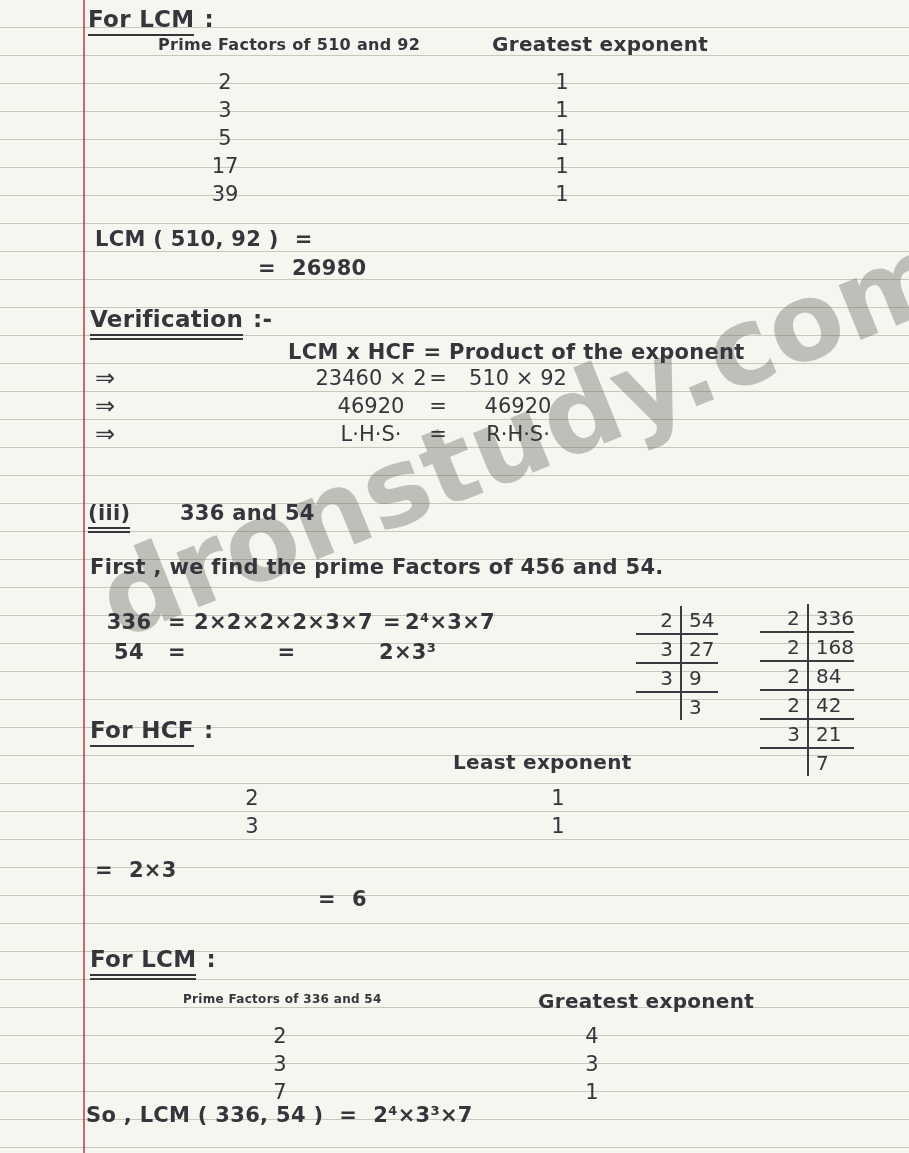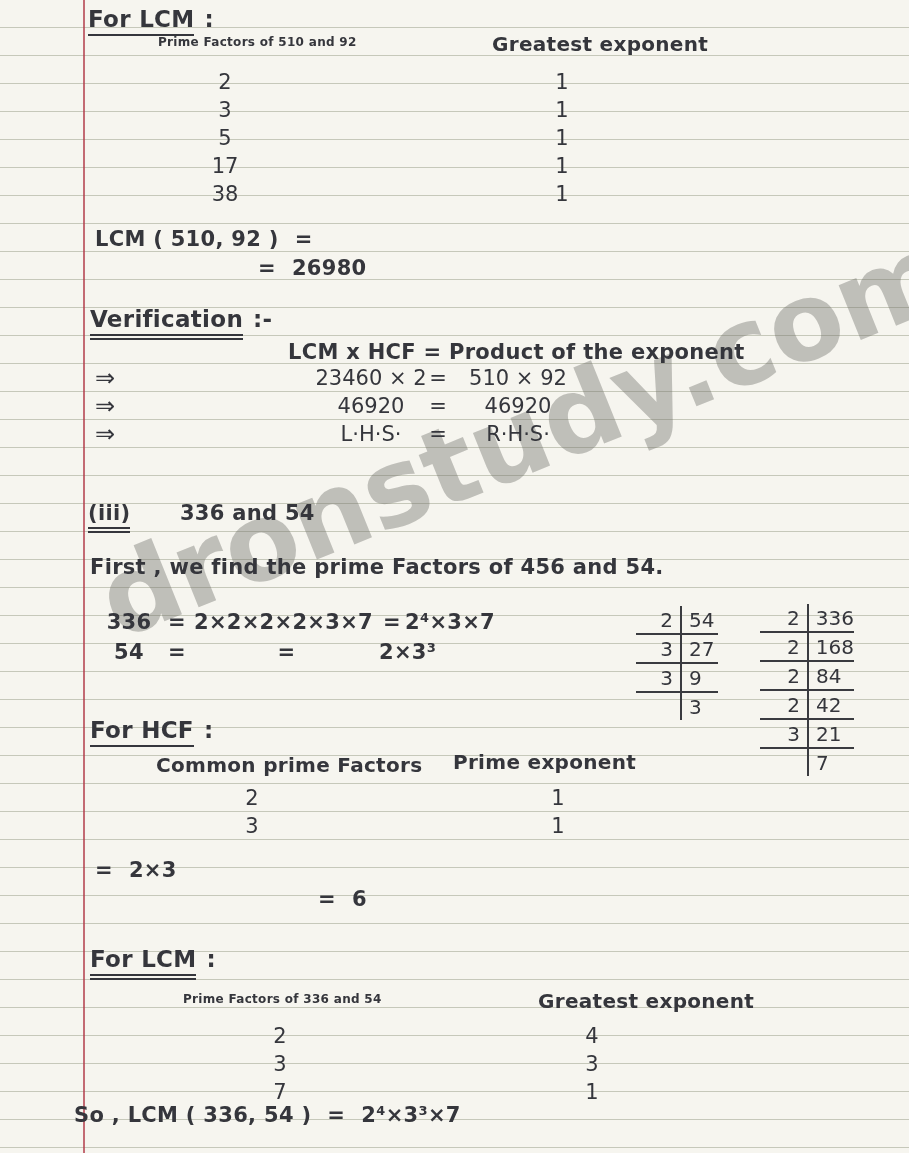--- a/index.html
+++ b/index.html
@@ -53,32 +53,32 @@
 <body>
 
 <div class="page">
 
   <div class="watermark">dronstudy.com</div>
   <div class="margin-line"></div>
 
   <div class="abs" style="left:88px;top:6px">
     <span class="hd u1">For LCM</span><span class="colon">:</span>
   </div>
-  <div class="abs" style="left:158px;top:35px;font-size:12px">Prime Factors of 510 and 92</div>
+  <div class="abs" style="left:158px;top:35px;font-size:16px">Prime Factors of 510 and 92</div>
   <div class="abs" style="left:492px;top:32px;font-size:20px">Greatest exponent</div>
 
   <div class="cell" style="left:185px;top:70px">2</div>
   <div class="cell" style="left:522px;top:70px">1</div>
   <div class="cell" style="left:185px;top:98px">3</div>
   <div class="cell" style="left:522px;top:98px">1</div>
   <div class="cell" style="left:185px;top:126px">5</div>
   <div class="cell" style="left:522px;top:126px">1</div>
   <div class="cell" style="left:185px;top:154px">17</div>
   <div class="cell" style="left:522px;top:154px">1</div>
-  <div class="cell" style="left:185px;top:182px">38</div>
+  <div class="cell" style="left:185px;top:182px">39</div>
   <div class="cell" style="left:522px;top:182px">1</div>
 
   <div class="abs eqrow" style="left:95px;top:227px">
     <span>LCM ( 510, 92 )</span>
     <span>=</span>
   </div>
   <div class="abs eqrow" style="left:258px;top:256px">
     <span>=</span>
     <span>26980</span>
   </div>
@@ -169,22 +169,21 @@
     </div>
     <div class="lrow">
       <span class="ld ld336"></span>
       <span class="lv">7</span>
     </div>
   </div>
 
   <div class="abs" style="left:90px;top:717px">
     <span class="hd u1">For HCF</span><span class="colon">:</span>
   </div>
-  <div class="abs" style="left:156px;top:753px;font-size:20px">Common prime Factors</div>
-  <div class="abs" style="left:453px;top:750px;font-size:20px">Prime exponent</div>
+  <div class="abs" style="left:453px;top:750px;font-size:20px">Least exponent</div>
 
   <div class="cell" style="left:212px;top:786px">2</div>
   <div class="cell" style="left:518px;top:786px">1</div>
   <div class="cell" style="left:212px;top:814px">3</div>
   <div class="cell" style="left:518px;top:814px">1</div>
 
   <div class="abs eqrow" style="left:95px;top:858px">
     <span>=</span>
     <span>2×3</span>
   </div>
@@ -199,19 +198,19 @@
   <div class="abs" style="left:183px;top:992px;font-size:12px">Prime Factors of 336 and 54</div>
   <div class="abs" style="left:538px;top:989px;font-size:20px">Greatest exponent</div>
 
   <div class="cell" style="left:240px;top:1024px">2</div>
   <div class="cell" style="left:552px;top:1024px">4</div>
   <div class="cell" style="left:240px;top:1052px">3</div>
   <div class="cell" style="left:552px;top:1052px">3</div>
   <div class="cell" style="left:240px;top:1080px">7</div>
   <div class="cell" style="left:552px;top:1080px">1</div>
 
-  <div class="abs eqrow" style="left:74px;top:1103px">
+  <div class="abs eqrow" style="left:86px;top:1103px">
     <span>So , LCM ( 336, 54 )</span>
     <span>=</span>
     <span>2⁴×3³×7</span>
   </div>
 
 </div>
 
 </body></html>

